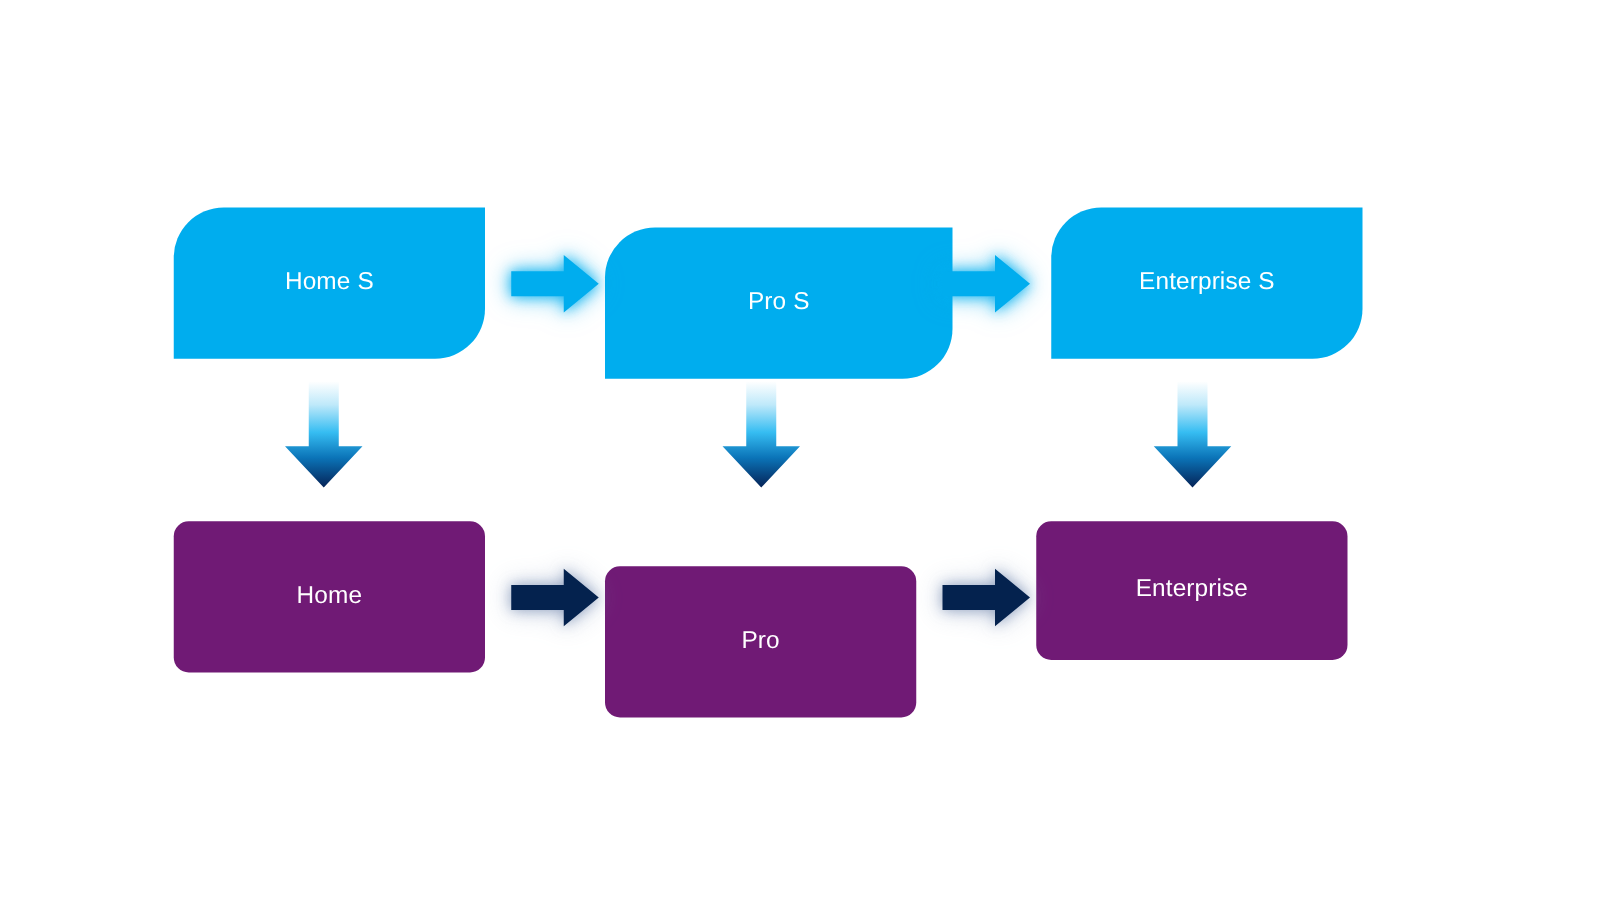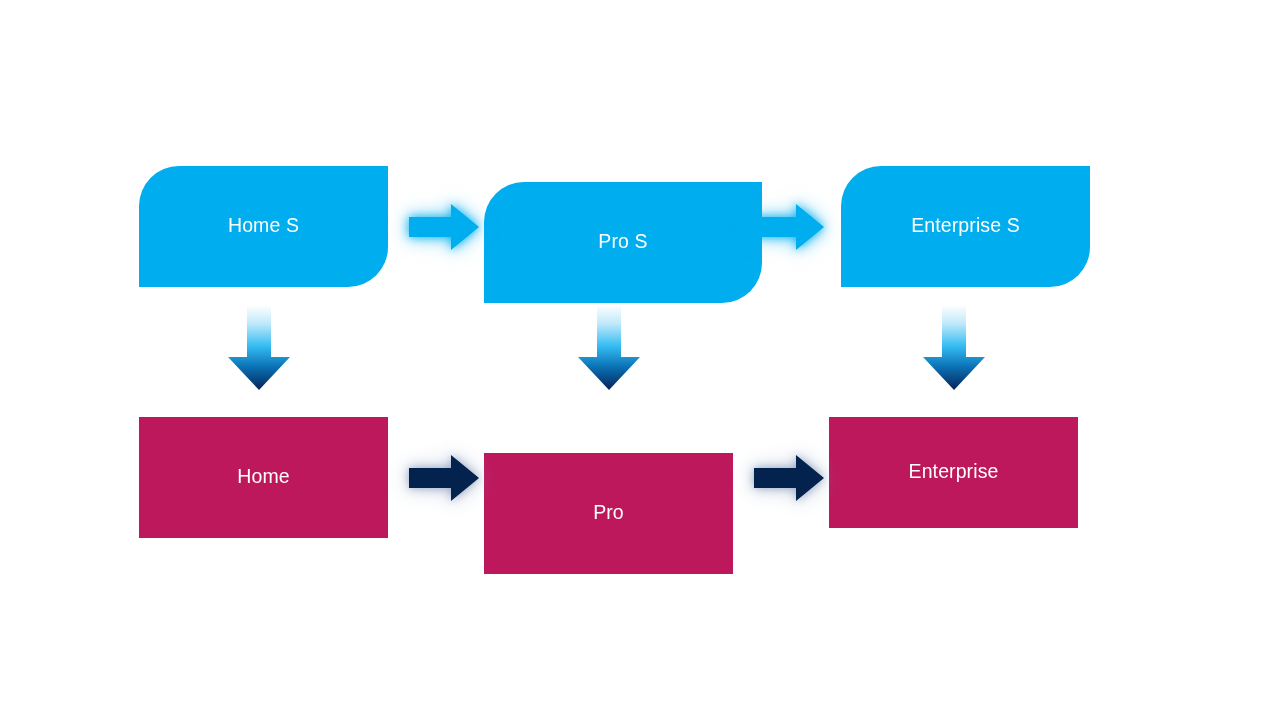--- a/index.html
+++ b/index.html
@@ -36,22 +36,22 @@
     line-height: 1.2;
     user-select: none;
   }
 
   .node.blue {
     background: #00adee;
     border-radius: 40px 0 40px 0;
   }
 
   .node.navy {
-    background: #be185d;
-    border-radius: 0;
+    background: #701a75;
+    border-radius: 12px;
   }
 
   .node-label {
     display: block;
     text-align: center;
     padding-bottom: 1px;
   }
 
   
   .arrow {

